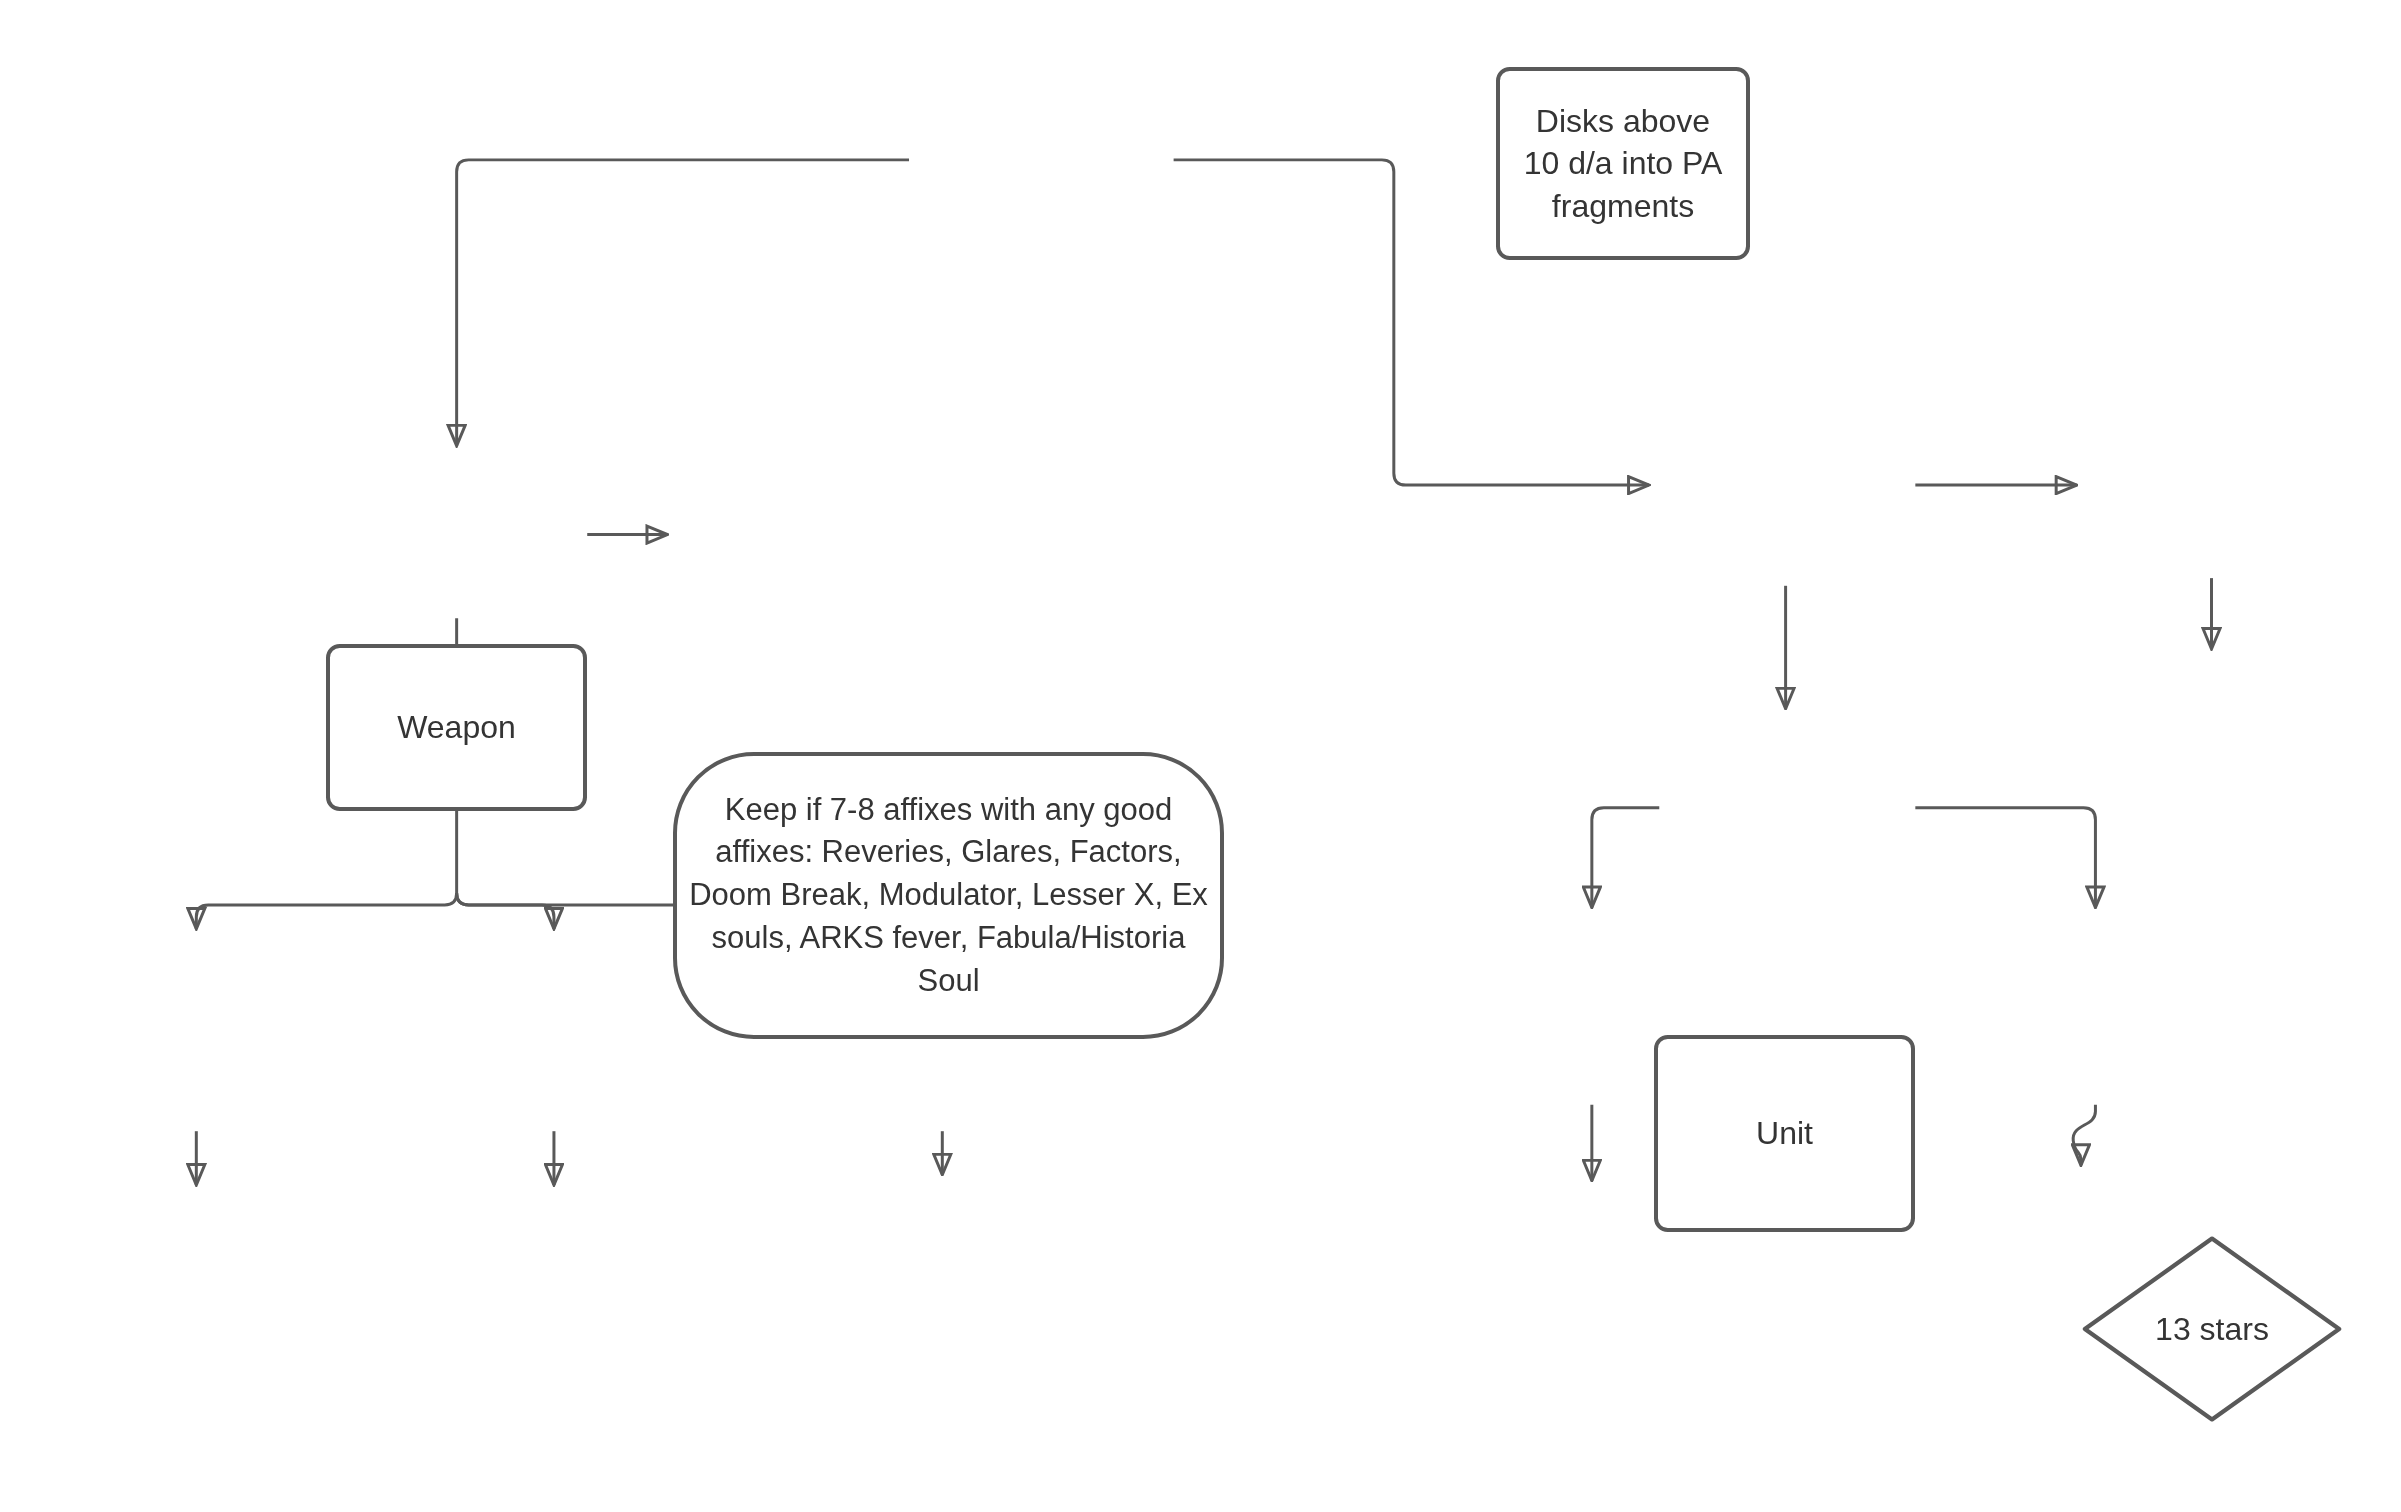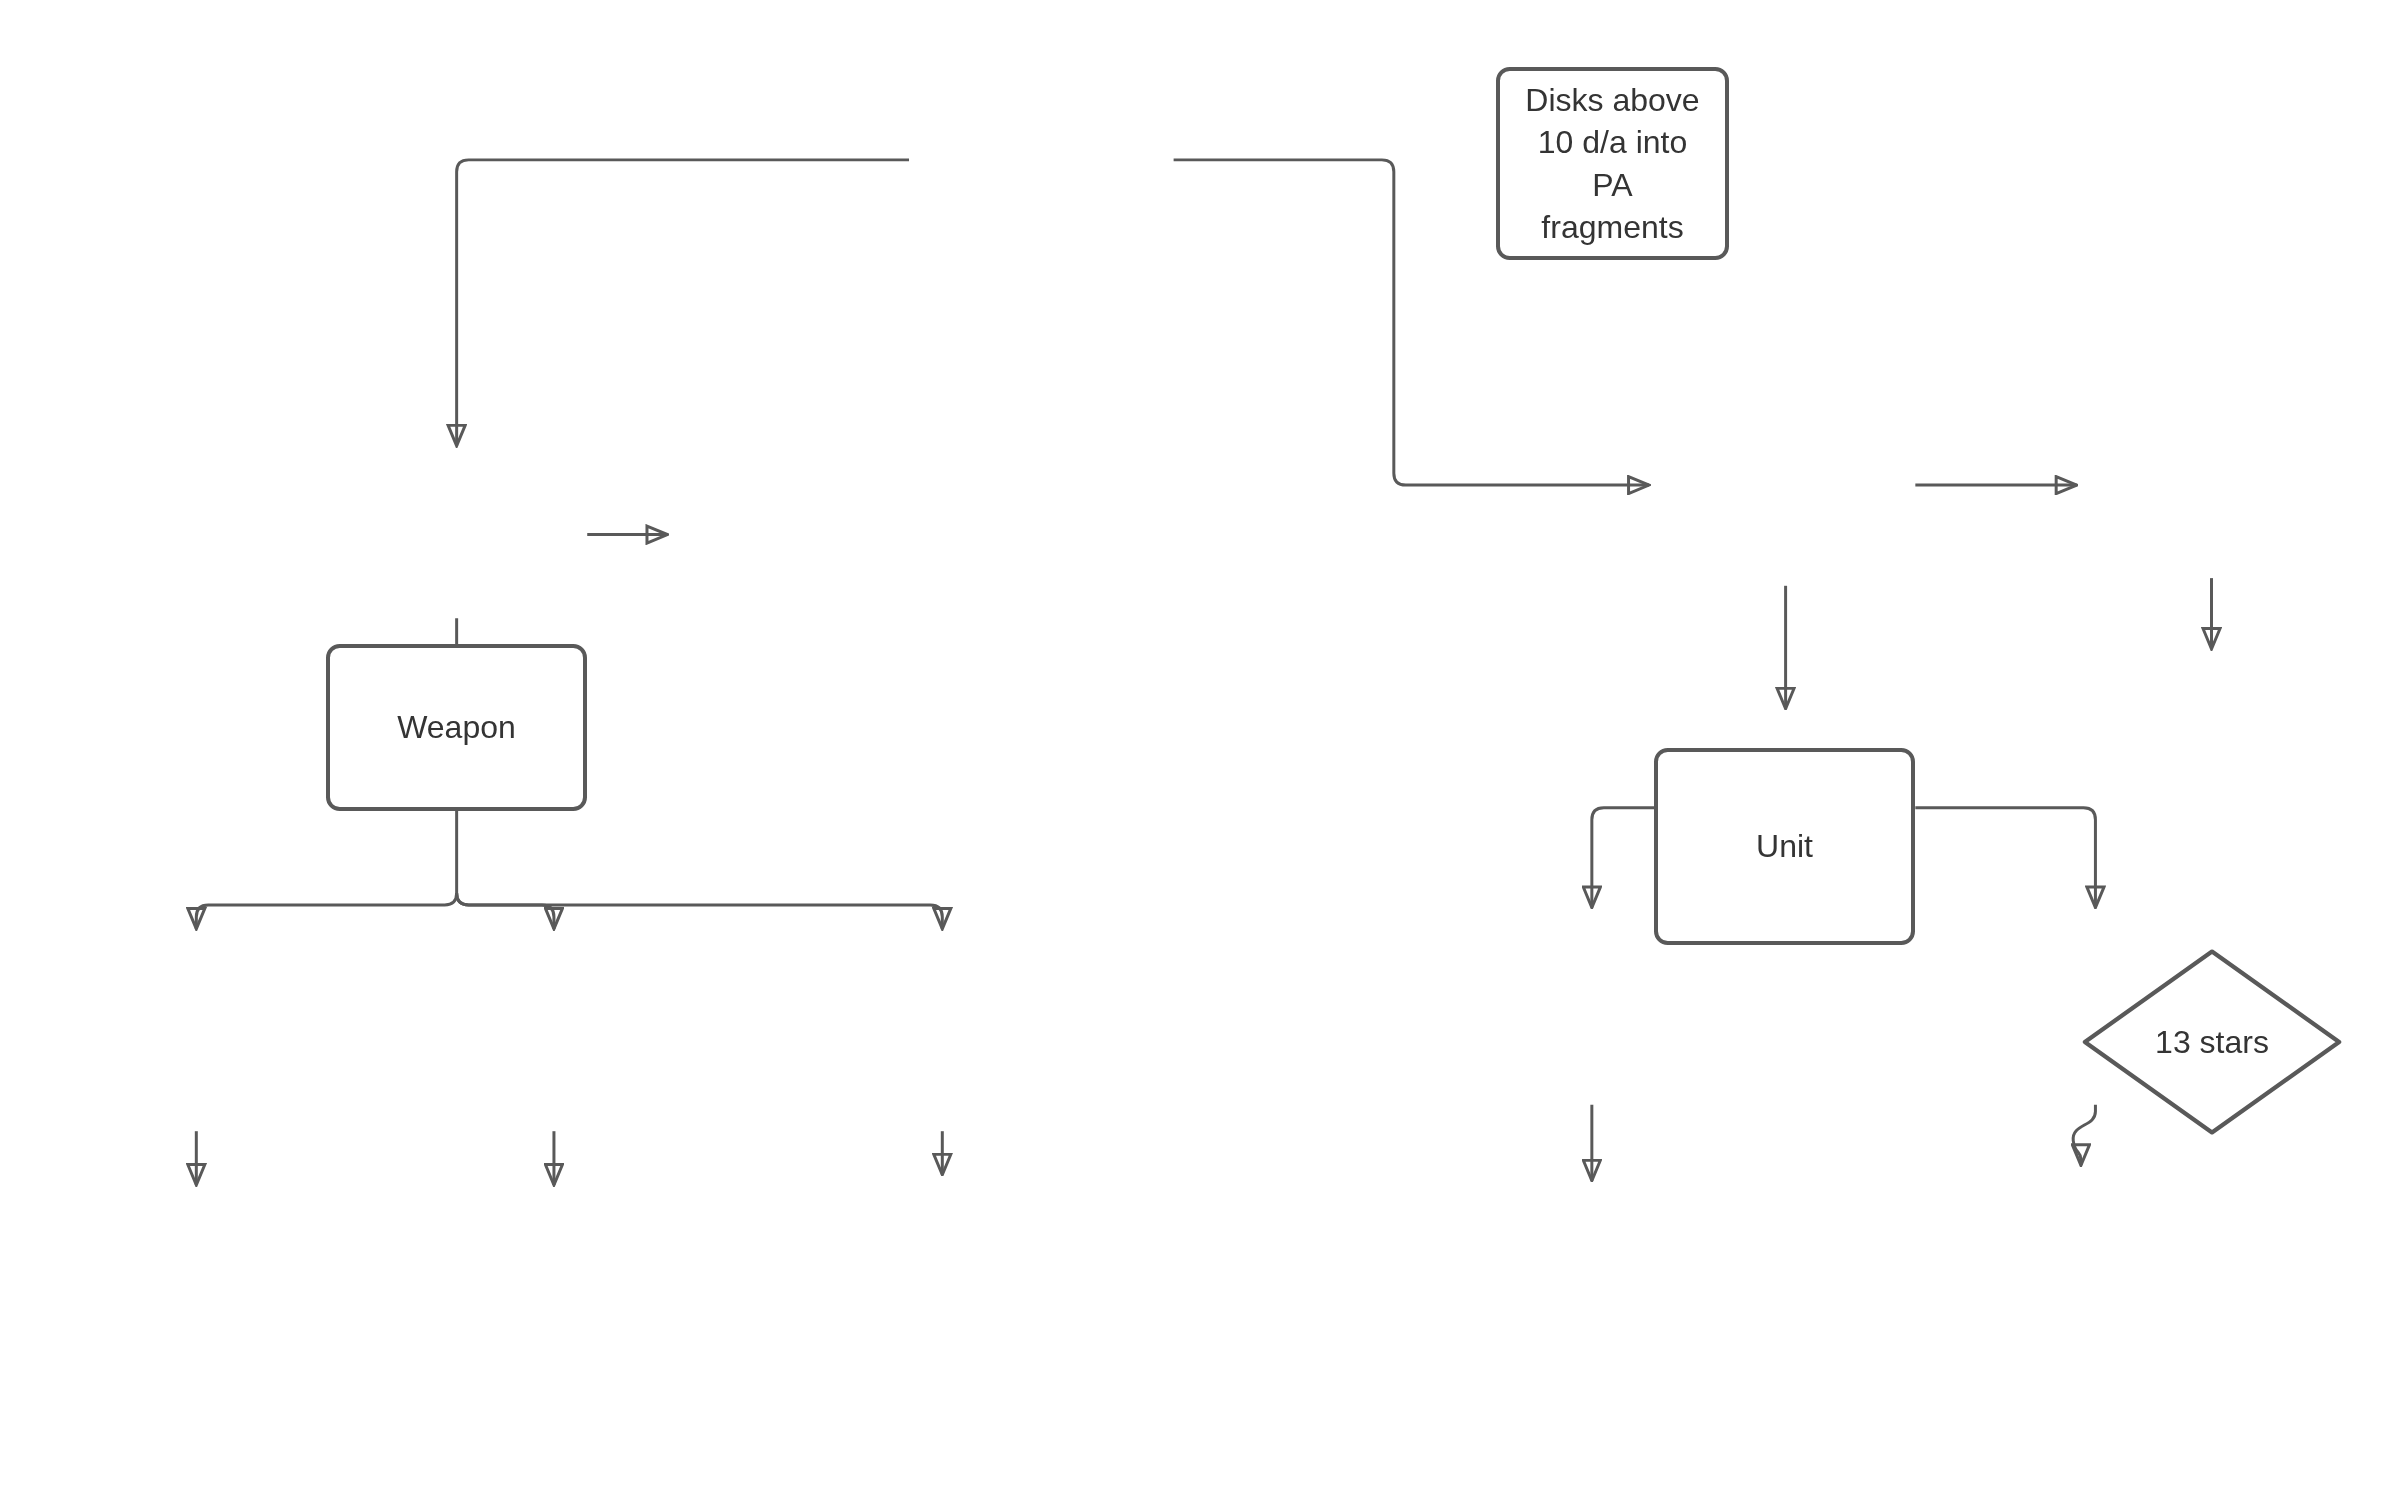--- a/index.html
+++ b/index.html
@@ -48,28 +48,31 @@
     <path d="M2244,568 L2433,568" marker-end="url(#arrow)"></path>
     <path d="M2591,677 L2591,760" marker-end="url(#arrow)"></path>
     <path d="M2092,686 L2092,830" marker-end="url(#arrow)"></path>
     <path d="M1944,946 L1879,946 Q1865,946 1865,960 L1865,1063" marker-end="url(#arrow)"></path>
     <path d="M2244,946 L2441,946 Q2455,946 2455,960 L2455,1063" marker-end="url(#arrow)"></path>
     <path d="M1865,1294 L1865,1383" marker-end="url(#arrow)"></path>
     <path d="M2455,1294 L2455,1302 C2455,1320 2427,1316 2429,1336 C2431,1352 2438,1348 2438,1358 L2438,1365" marker-end="url(#arrow)"></path>
   </svg>
 
 
-  <div class="node rect overlay" style="left:1496px;top:67px;width:233px;height:193px;padding:0 19px;">
+  <div class="node rect overlay" style="left:1496px;top:67px;width:254px;height:193px;padding:0 19px;">
     <span class="lbl">Disks above 10 d/a into PA fragments</span>
   </div>
 
   <div class="node rect overlay" style="left:326px;top:451px;width:261px;height:167px;">
     <span class="lbl">Weapon</span>
   </div>
 
+  <div class="node bubble overlay" style="left:673px;top:392px;width:551px;height:287px;border-radius:81px;padding:0 12px;">
+    <span class="lbl-sm">Keep if 7-8 affixes with any good affixes: Reveries, Glares, Factors, Doom Break, Modulator, Lesser X, Ex souls, ARKS fever, Fabula/Historia Soul</span>
+  </div>
 
   <div class="node rect overlay" style="left:1654px;top:388px;width:261px;height:197px;">
     <span class="lbl">Unit</span>
   </div>
 
   <div class="node overlay" style="left:2082px;top:392px;width:260px;height:186px;">
     <svg class="shape-svg" viewBox="0 0 304 218">
       <polygon points="152,3 301,109 152,215 3,109"></polygon>
     </svg>
     <span class="lbl overlay">13 stars</span>

